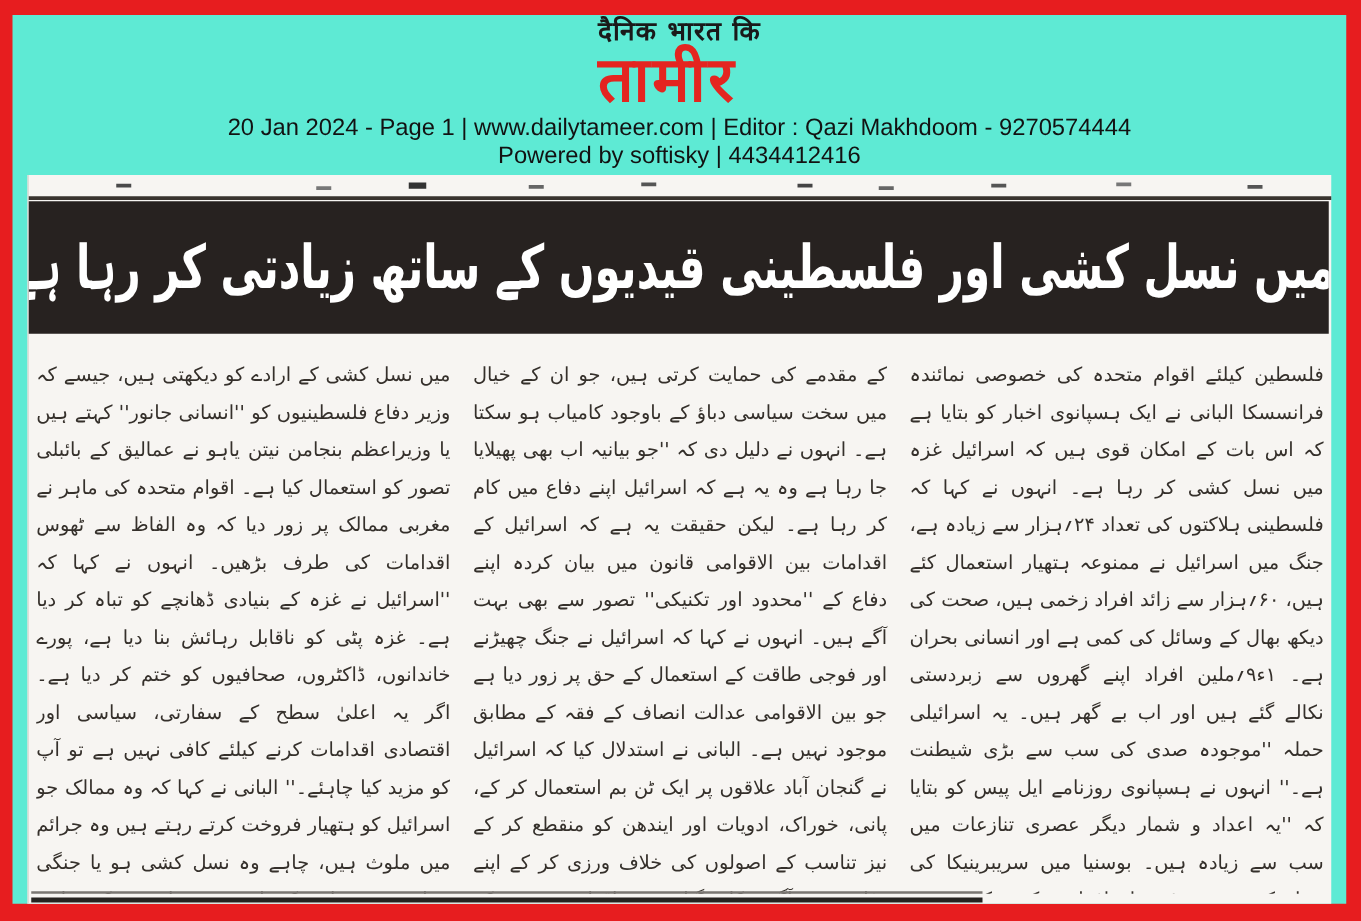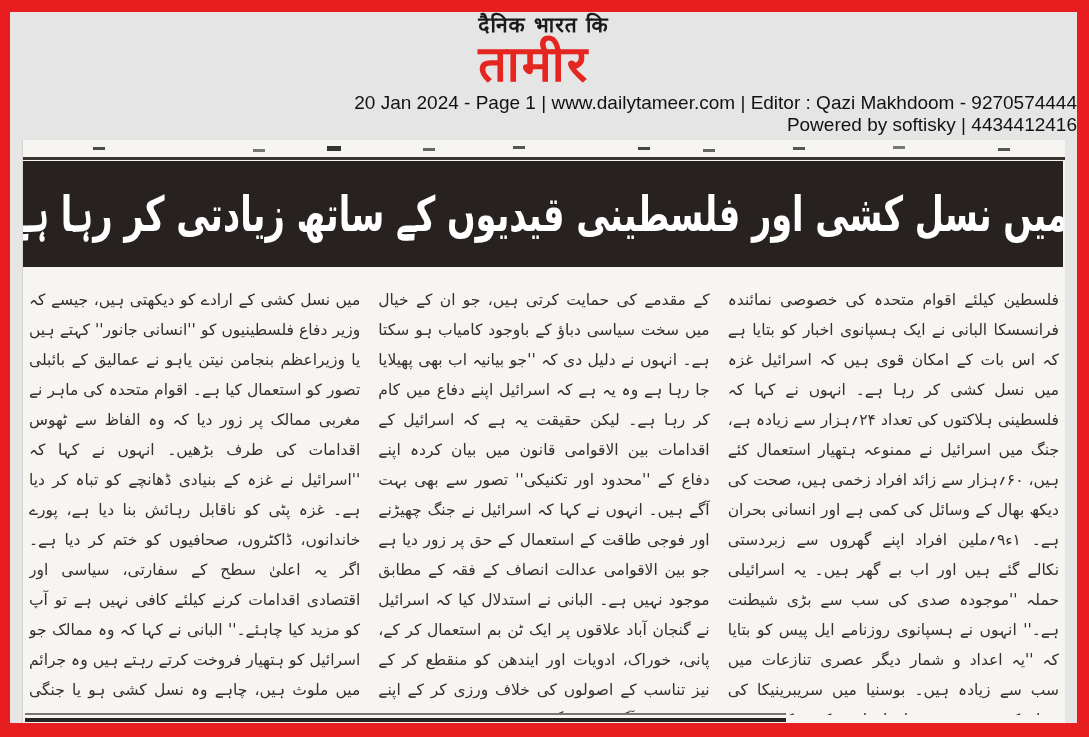--- a/index.html
+++ b/index.html
@@ -1,26 +1,26 @@
 <!DOCTYPE html>
 <html><head>
 <meta charset="utf-8">
 <style>
   html,body{margin:0;padding:0;width:1089px;height:737px;overflow:hidden;}
   body{background:#e71d1f;font-family:"Liberation Sans",sans-serif;}
-  .inner{position:absolute;left:10px;top:12px;right:12px;bottom:14px;background:#e5e5e5;}
+  .inner{position:absolute;left:10px;top:12px;right:12px;bottom:14px;background:#5eead4;}
 
   
   .masthead{position:absolute;top:2px;left:0;right:0;text-align:center;}
   .masthead-block{display:inline-block;text-align:left;}
   .tagline{font-family:"DejaVu Serif",serif;font-weight:bold;color:#1a1a1a;font-size:21px;line-height:22px;letter-spacing:1px;}
   .mast-title{font-family:"DejaVu Serif",serif;font-weight:bold;color:#e42520;font-size:50px;line-height:60px;margin-top:-2px;letter-spacing:2px;}
 
   
-  .infobar{position:absolute;top:80px;left:0;right:0;text-align:right;color:#121212;}
+  .infobar{position:absolute;top:80px;left:0;right:0;text-align:center;color:#121212;}
   .infobar .l1{font-size:19px;line-height:22px;font-weight:500;}
   .infobar .l2{font-size:19px;line-height:21px;font-weight:500;}
 
   
   .clipping{position:absolute;top:128px;left:12px;right:12px;bottom:0;background:#f7f5f2;border-left:1px solid #d8d5d0;}
   .scan-strip{position:absolute;top:0;left:0;right:0;height:20px;}
   .scan-strip::before{content:"";position:absolute;top:7px;left:70px;width:12px;height:3px;background:#4a4a4a;
     box-shadow:160px 2px 0 #777,235px 0 0 1px #333,330px 1px 0 #666,420px -1px 0 #555,545px 0 0 #444,
     610px 2px 0 #666,700px 0 0 #555,800px -1px 0 #777,905px 1px 0 #555,1000px 0 0 #666;}
   .scan-strip::after{content:"";position:absolute;left:0;right:0;top:17px;height:3px;background:#39342f;}

